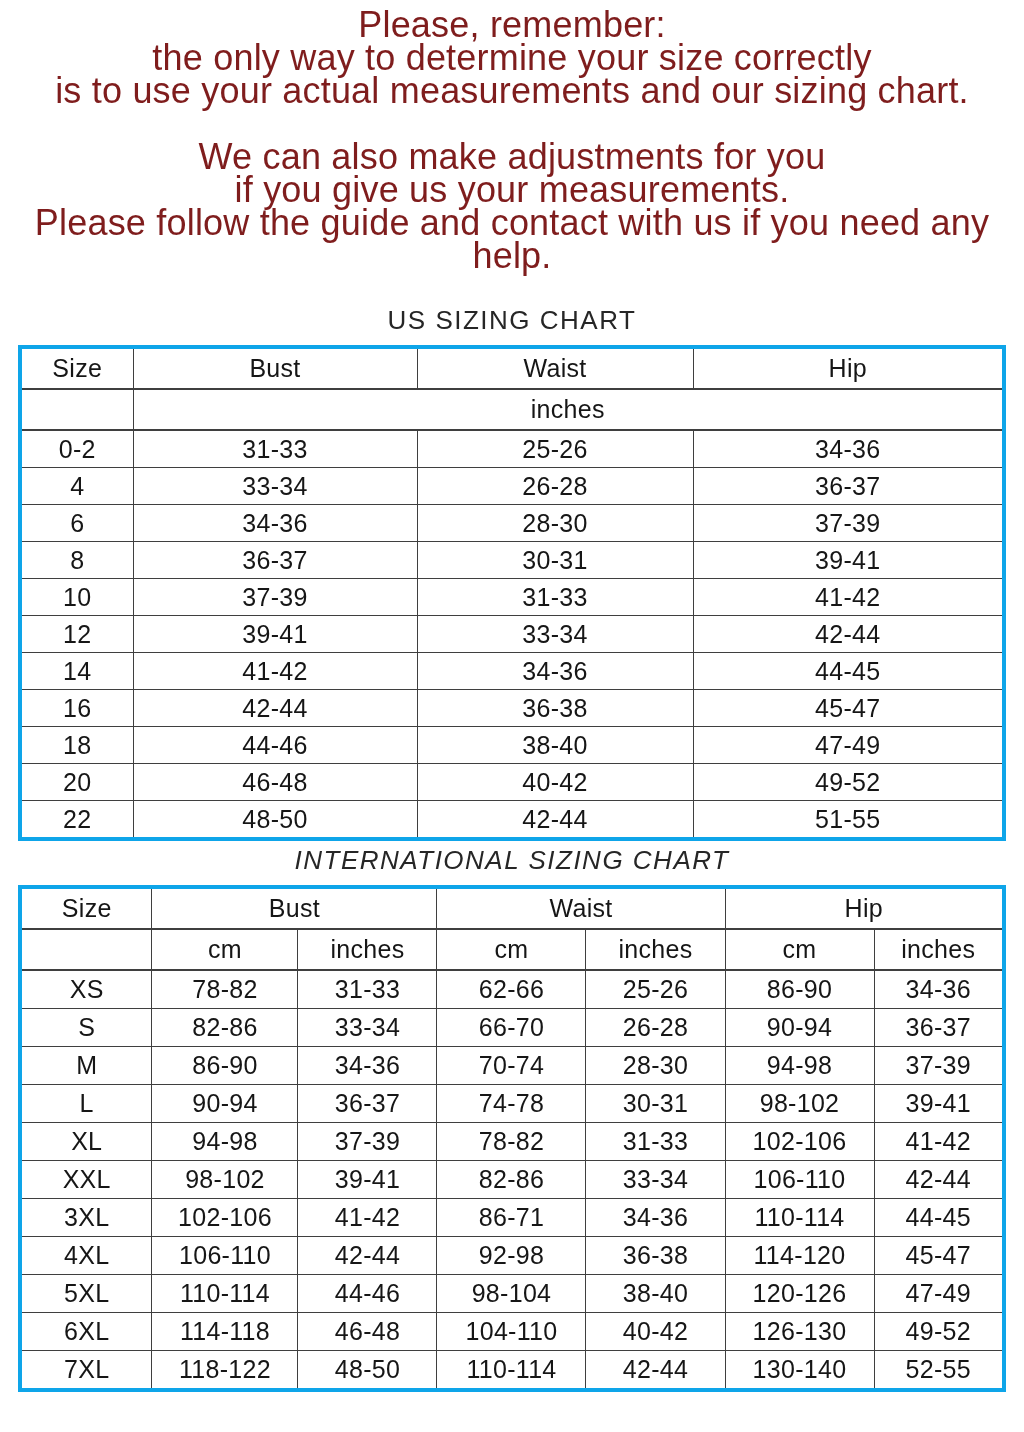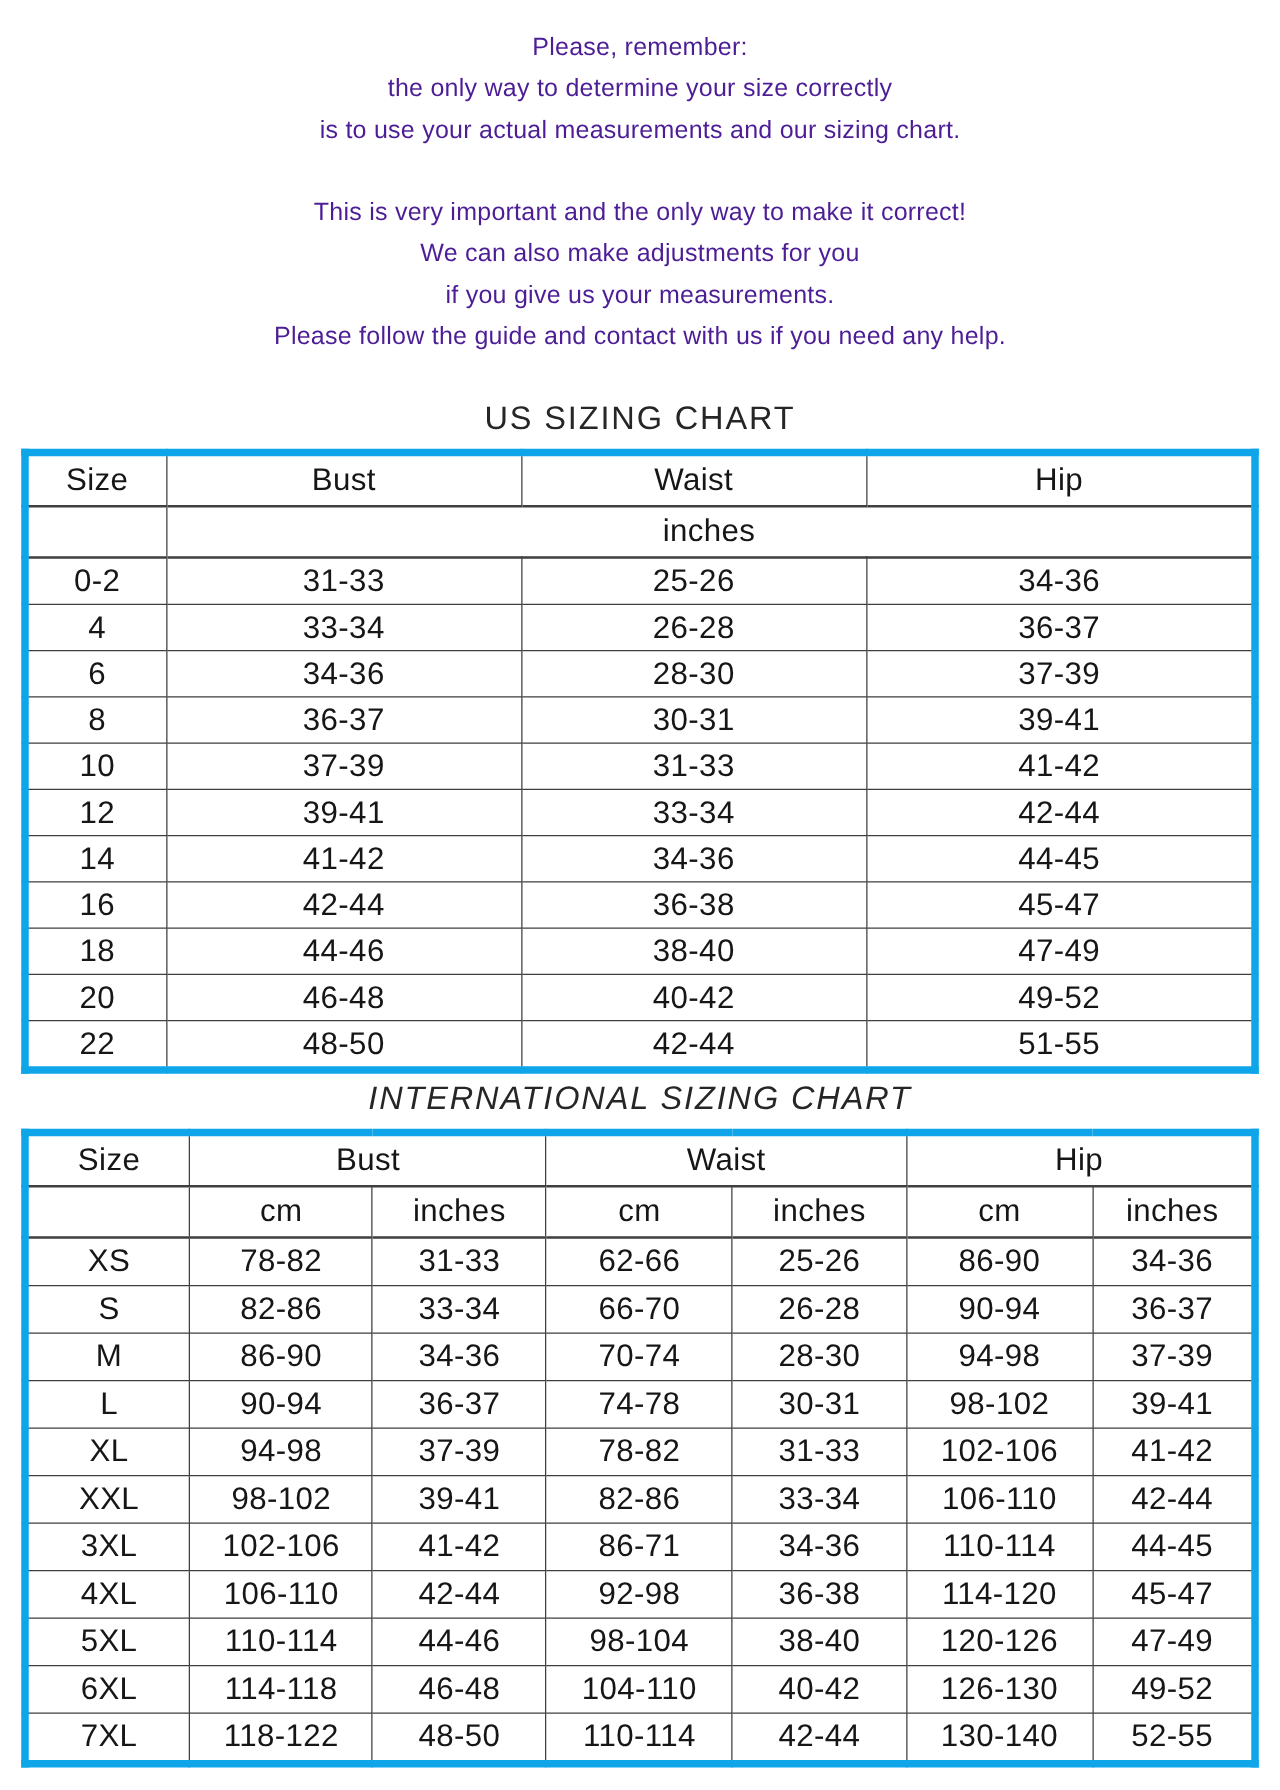--- a/index.html
+++ b/index.html
@@ -10,24 +10,24 @@
   .page {
     width: 1024px;
     height: 1432px;
     margin: 0 auto;
     background: #ffffff;
     font-family: "Liberation Sans", sans-serif;
     overflow: hidden;
   }
   
   .intro {
-    padding-top: 22px;
+    padding-top: 8px;
     text-align: center;
-    color: #4c1d95;
-    font-size: 20px;
+    color: #7f1d1d;
+    font-size: 36px;
     line-height: 33px;
     font-weight: 300;
     letter-spacing: 0.2px;
   }
   .intro .para {
     margin: 0 0 33px 0;
   }
   
   .chart-title {
     text-align: center;
@@ -47,21 +47,21 @@
     margin-top: 4px;
     margin-bottom: 9px;
     font-style: italic;
   }
   
   table.size-table {
     border-collapse: collapse;
     table-layout: fixed;
     width: 984px;
     margin: 0 auto;
-    border: 6px solid #0ea5e9;
+    border: 4px solid #0ea5e9;
   }
   table.size-table th,
   table.size-table td {
     border: 1px solid #3f3f3f;
     text-align: center;
     vertical-align: middle;
     font-size: 25px;
     font-weight: 300;
     color: #161616;
     padding: 0;
@@ -82,21 +82,20 @@
 
 <div class="page">
 
   <div class="intro">
     <div class="para">
       <div>Please, remember:</div>
       <div>the only way to determine your size correctly</div>
       <div>is to use your actual measurements and our sizing chart.</div>
     </div>
     <div class="para">
-      <div>This is very important and the only way to make it correct!</div>
       <div>We can also make adjustments for you</div>
       <div>if you give us your measurements.</div>
       <div>Please follow the guide and contact with us if you need any help.</div>
     </div>
   </div>
 
   <h2 class="chart-title us">US SIZING CHART</h2>
 
   <table class="size-table us">
     <colgroup>

